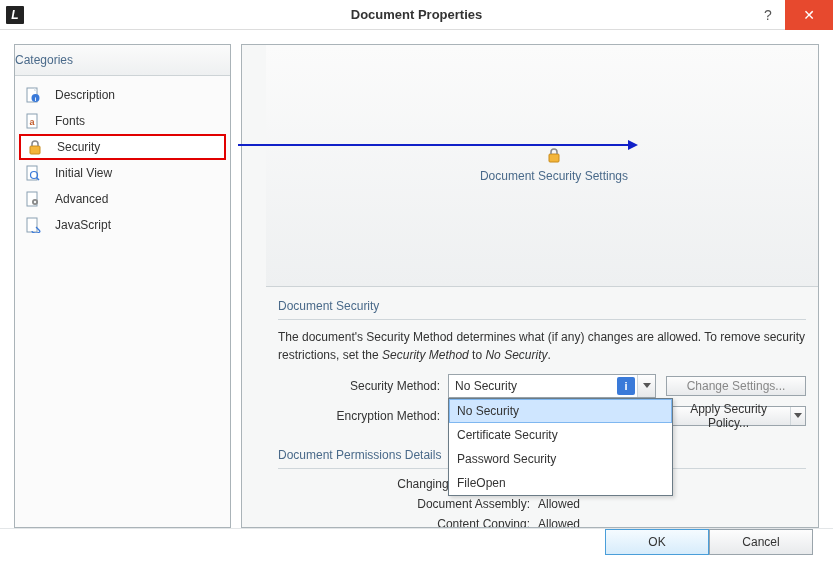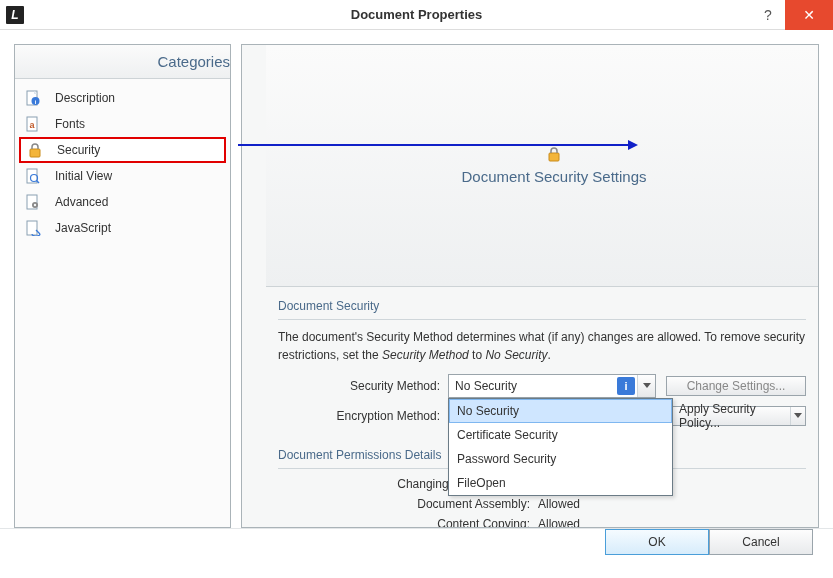--- a/index.html
+++ b/index.html
@@ -6,40 +6,40 @@
 body { font-family: "Segoe UI", Tahoma, sans-serif; font-size: 12px; background: #fff; width: 833px; height: 578px; overflow: hidden; color: #333; }
 .titlebar { height: 30px; background: #fff; border-bottom: 1px solid #ddd; display: flex; align-items: center; position: relative; }
 .titlebar .app-icon { width: 18px; height: 18px; margin-left: 6px; background: #222; color: #fff; display: flex; align-items: center; justify-content: center; font-style: italic; font-weight: bold; font-size: 12px; border-radius: 1px; }
 .titlebar .title { position: absolute; left: 0; right: 0; text-align: center; font-weight: bold; font-size: 13px; color: #333; }
 .titlebar .controls { position: absolute; right: 0; top: 0; display: flex; height: 30px; }
 .titlebar .help { width: 34px; display: flex; align-items: center; justify-content: center; color: #555; font-size: 14px; }
 .titlebar .close { width: 48px; background: #e7492e; color: #fff; display: flex; align-items: center; justify-content: center; font-size: 14px; }
 .content { padding: 14px 14px 0 14px; height: 498px; display: flex; gap: 10px; }
 .panel { border: 1px solid #aab3b8; background: #f6f7f7; }
 .categories { width: 235px; display: flex; flex-direction: column; }
-.panel-header { text-align: right; font-size: 15px; padding: 8px 0; color: #4a6a8a; border-bottom: 1px solid #cdd3d6; background: linear-gradient(#fbfbfb,#eef0f1); }
+.panel-header { text-align: left; font-size: 12px; padding: 8px 0; color: #4a6a8a; border-bottom: 1px solid #cdd3d6; background: linear-gradient(#fbfbfb,#eef0f1); }
 .panel-header.main { display: flex; align-items: center; justify-content: center; gap: 6px; }
 .cat-list { padding: 6px 4px; background: #fbfbfb; flex: 1; }
 .cat-item { display: flex; align-items: center; gap: 14px; padding: 4px 6px; height: 26px; cursor: default; }
 .cat-item.selected { border: 2px solid #e10000; background: #fff; }
 .cat-icon { width: 16px; height: 16px; display: inline-flex; align-items: center; justify-content: center; }
 .main { flex: 1; display: flex; flex-direction: column; padding-left: 24px; }
 .main-body { padding: 8px 12px; background: #f6f7f7; flex: 1; overflow: hidden; }
 .group-title { color: #4a6a8a; font-size: 12px; margin: 4px 0 6px 0; }
 .hr { border: none; border-top: 1px solid #cfd6da; margin-bottom: 8px; }
 .desc { color: #333; line-height: 1.5; margin-bottom: 10px; }
 .desc .em { font-style: italic; }
 .row { display: flex; align-items: center; margin-bottom: 8px; }
 .row .label { width: 170px; text-align: right; padding-right: 8px; }
 .select-wrap { position: relative; width: 208px; height: 24px; border: 1px solid #9aa4ab; background: #fff; display: flex; align-items: center; }
 .select-wrap .val { padding-left: 6px; flex: 1; }
 .select-wrap .info { width: 18px; height: 18px; margin-right: 2px; background: #3a7ad9; color: #fff; font-weight: bold; font-size: 11px; display: flex; align-items: center; justify-content: center; border-radius: 2px; }
 .select-wrap .arrow { width: 18px; height: 22px; border-left: 1px solid #cfd6da; display: flex; align-items: center; justify-content: center; background: linear-gradient(#fefefe,#e6e8ea); }
 .btn { height: 20px; border: 1px solid #9aa4ab; background: linear-gradient(#fdfdfd,#e8eaec); padding: 0 14px; display: flex; align-items: center; justify-content: center; cursor: default; }
-.btn.split { padding: 0; }
+.btn.split { padding: 0; text-align: center; }
 .btn.split .btn-label { padding: 0 12px; }
 .btn.split .arrow { width: 18px; border-left: 1px solid #cfd6da; display: flex; align-items: center; justify-content: center; height: 100%; }
 .btn.disabled { color: #888; }
 .readonly { padding-left: 6px; }
 .dropdown { position: absolute; left: -1px; top: 23px; width: 225px; border: 1px solid #6b7b86; background: #fff; z-index: 10; box-shadow: 2px 2px 4px rgba(0,0,0,0.15); }
 .dropdown .opt { padding: 5px 8px; }
 .dropdown .opt.hover { background: #cfe6ff; border: 1px solid #7fb7f0; padding: 4px 7px; }
 .perm-list { margin-top: 4px; }
 .perm-row { display: flex; margin-bottom: 6px; }
 .perm-row .plabel { width: 260px; text-align: right; padding-right: 8px; }

